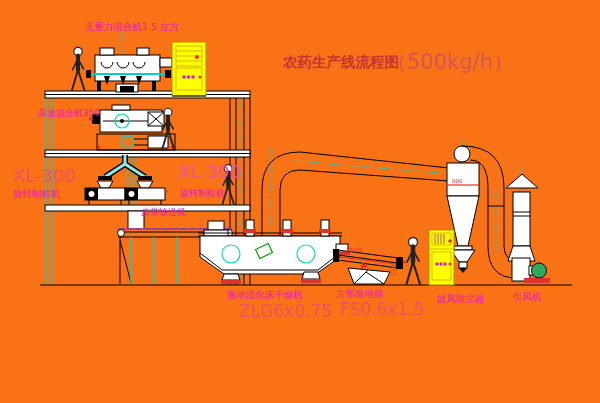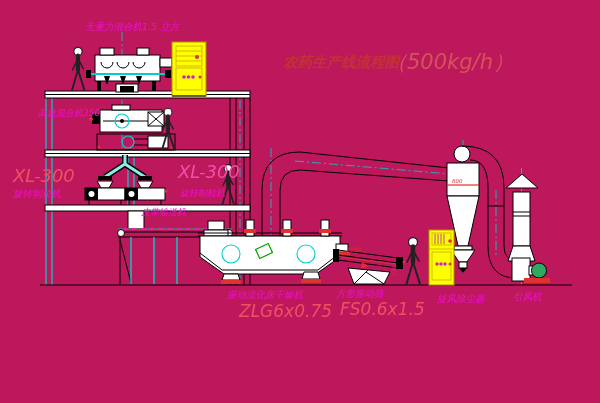--- a/index.html
+++ b/index.html
@@ -1,17 +1,17 @@
 <!DOCTYPE html>
 <html><head>
 <meta charset="utf-8">
 <style>
   html,body{margin:0;padding:0;background:#fff;}
-  .stage{position:relative;width:600px;height:403px;background:#be185d;overflow:hidden;
-         font-family:"DejaVu Sans",sans-serif;font-style:italic;}
+  .stage{position:relative;width:600px;height:403px;background:#f97316;overflow:hidden;
+         font-family:"DejaVu Sans",sans-serif;}
   svg{position:absolute;left:0;top:0;}
   text{font-family:"DejaVu Sans",sans-serif;}
   .mag{fill:#ee10d0;}
   .titred{fill:#c23434;font-weight:bold;}
   .capred{fill:#d35456;font-weight:normal;}
   .modred{fill:#f05060;}
   .dimred{fill:#e03030;}
   .blk{stroke:#000;fill:none;stroke-width:1;}
   .blkf{stroke:#000;fill:#fff;stroke-width:1;}
   .cy{stroke:#00cfcf;fill:none;}

